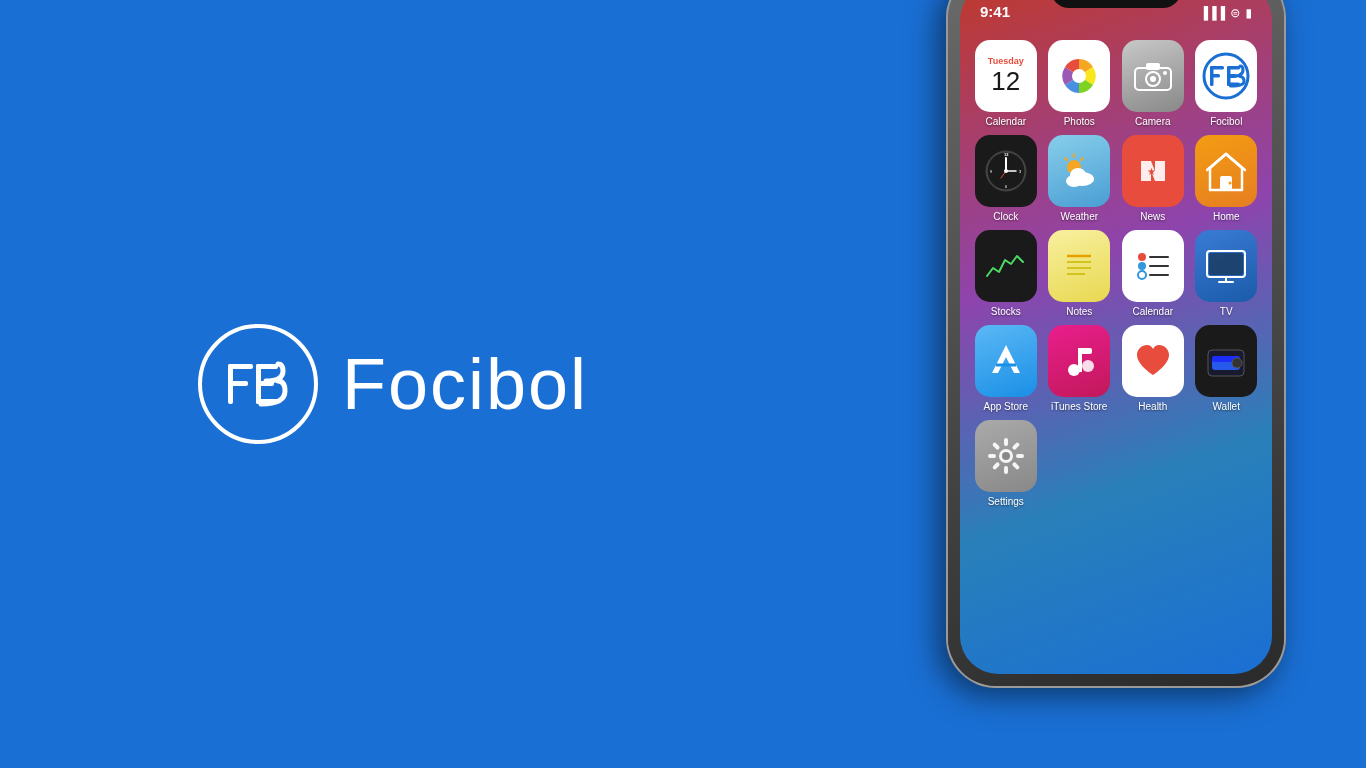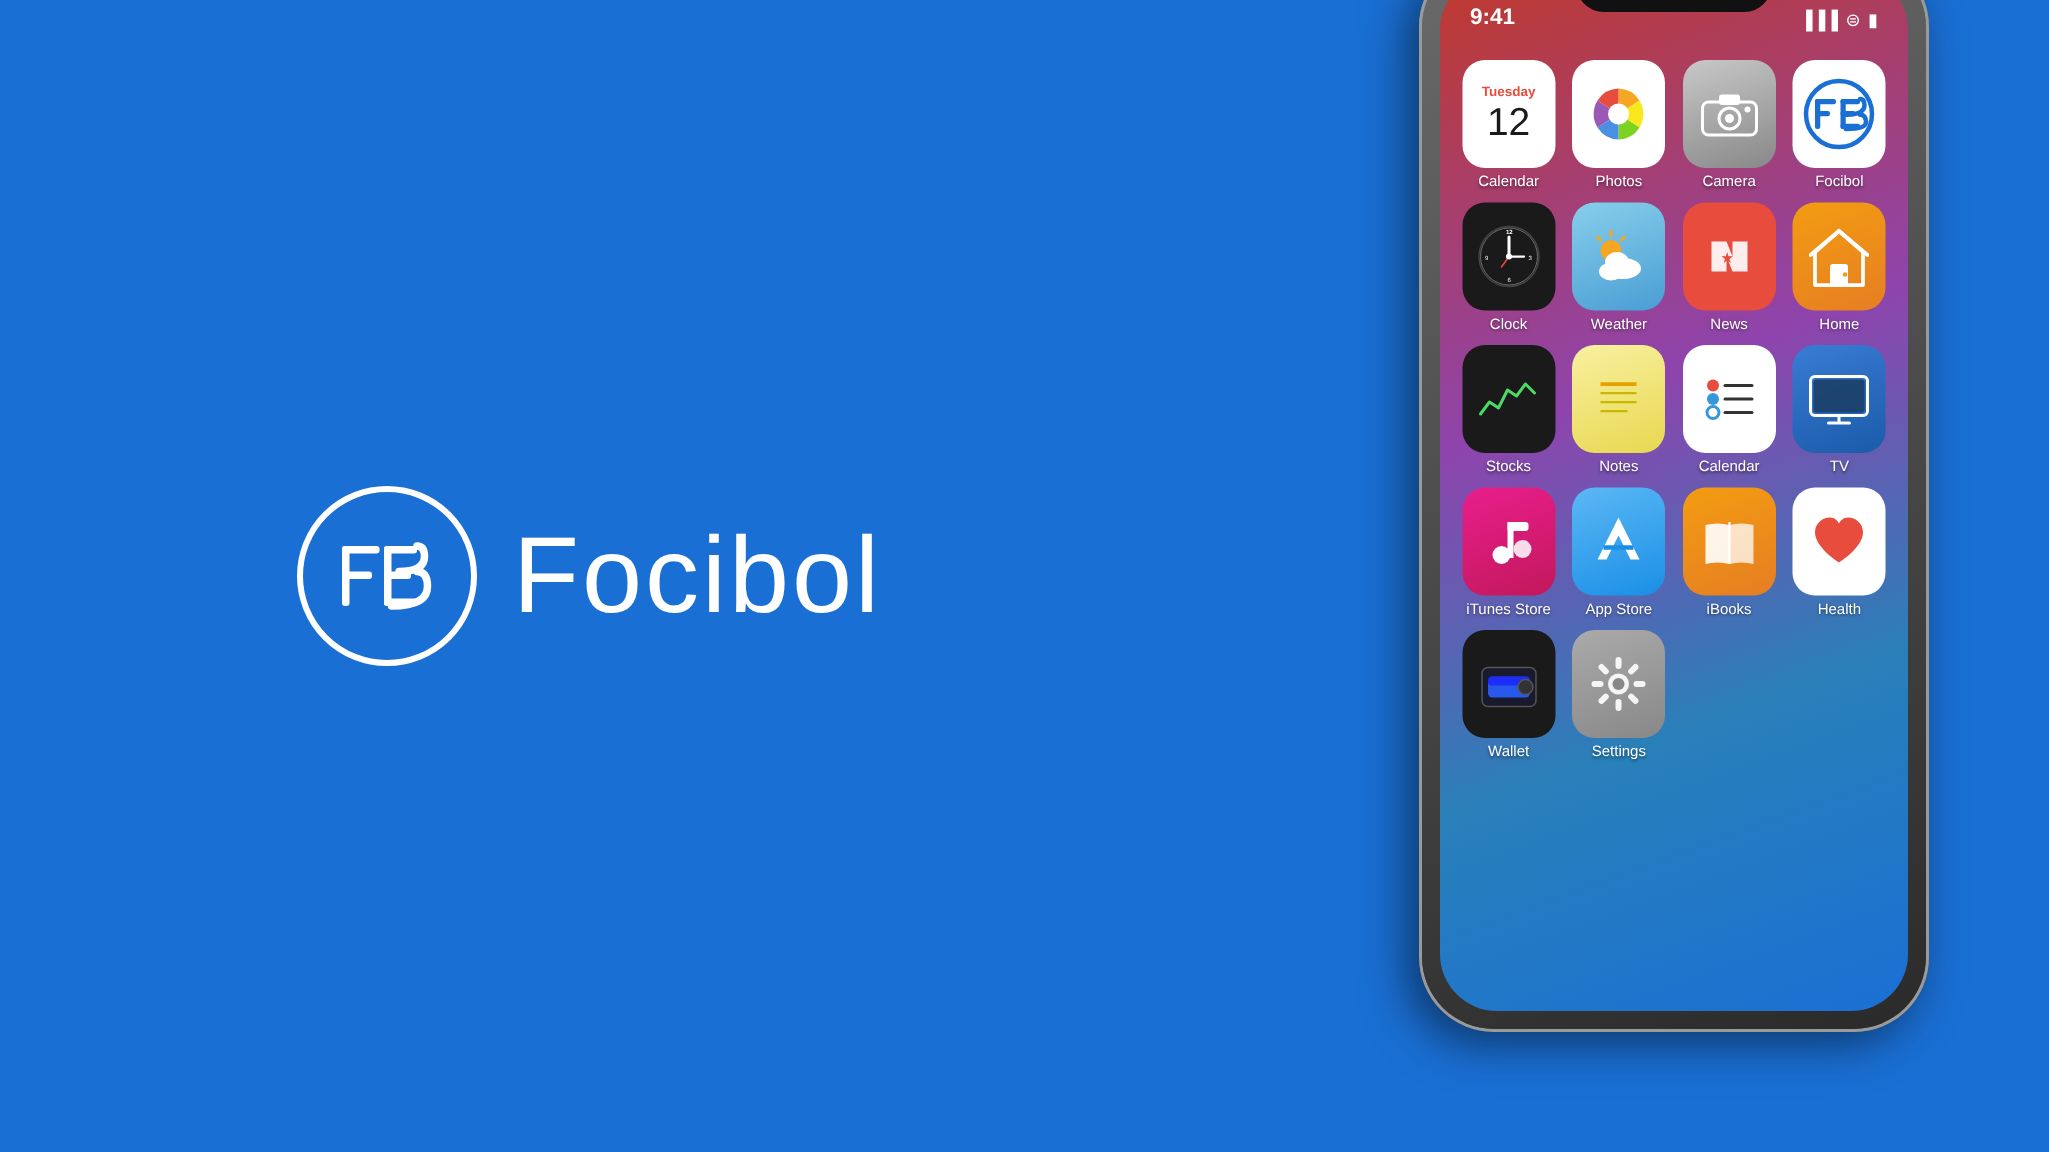--- a/index.html
+++ b/index.html
@@ -439,53 +439,42 @@
                 <rect x="6" y="6" width="34" height="22" rx="2" fill="#1a3a5c" opacity="0.8"></rect>
                 <line x1="16" y1="30" x2="30" y2="30" stroke="white" stroke-width="2" stroke-linecap="round"></line>
                 <line x1="23" y1="30" x2="23" y2="35" stroke="white" stroke-width="2"></line>
                 <line x1="16" y1="35" x2="30" y2="35" stroke="white" stroke-width="2" stroke-linecap="round"></line>
               </svg>
             </div>
             <span class="app-label">TV</span>
           </div>
 
           <div class="app-item">
+            <div class="app-icon icon-appstore">
+              <svg width="44" height="44" viewBox="0 0 44 44" fill="none">
+
+                <path d="M22 6 L36 34 L30 34 L22 18 L14 34 L8 34 Z" fill="white"></path>
+                <line x1="12" y1="26" x2="32" y2="26" stroke="#1a8fe6" stroke-width="3"></line>
+              </svg>
+            </div>
+            <span class="app-label">App Store</span>
+          </div>
+
+          <div class="app-item">
             <div class="app-icon icon-itunes">
               <svg width="42" height="42" viewBox="0 0 42 42" fill="none">
                 <circle cx="16" cy="30" r="6" fill="white"></circle>
                 <circle cx="30" cy="26" r="6" fill="white" opacity="0.85"></circle>
                 <rect x="20" y="8" width="4" height="24" fill="white"></rect>
                 <rect x="20" y="8" width="14" height="6" rx="2" fill="white"></rect>
               </svg>
             </div>
             <span class="app-label">iTunes Store</span>
           </div>
 
-          <div class="app-item">
-            <div class="app-icon icon-appstore">
-              <svg width="44" height="44" viewBox="0 0 44 44" fill="none">
-
-                <path d="M22 6 L36 34 L30 34 L22 18 L14 34 L8 34 Z" fill="white"></path>
-                <line x1="12" y1="26" x2="32" y2="26" stroke="#1a8fe6" stroke-width="3"></line>
-              </svg>
-            </div>
-            <span class="app-label">App Store</span>
-          </div>
-
-          <div class="app-item">
-            <div class="app-icon icon-ibooks">
-              <svg width="44" height="42" viewBox="0 0 44 42" fill="none">
-
-                <path d="M22 8 L22 36" stroke="white" stroke-width="1.5"></path>
-                <path d="M6 10 Q14 8 22 10 L22 36 Q14 34 6 36 Z" fill="white" opacity="0.9"></path>
-                <path d="M38 10 Q30 8 22 10 L22 36 Q30 34 38 36 Z" fill="white" opacity="0.75"></path>
-              </svg>
-            </div>
-            <span class="app-label">iBooks</span>
-          </div>
 
           <div class="app-item">
             <div class="app-icon icon-health">
               <svg width="44" height="44" viewBox="0 0 44 44" fill="none">
                 <path d="M22 36 C22 36 6 26 6 16 C6 10 11 6 16 6 C19 6 21 8 22 10 C23 8 25 6 28 6 C33 6 38 10 38 16 C38 26 22 36 22 36 Z" fill="#e74c3c"></path>
               </svg>
             </div>
             <span class="app-label">Health</span>
           </div>
 

